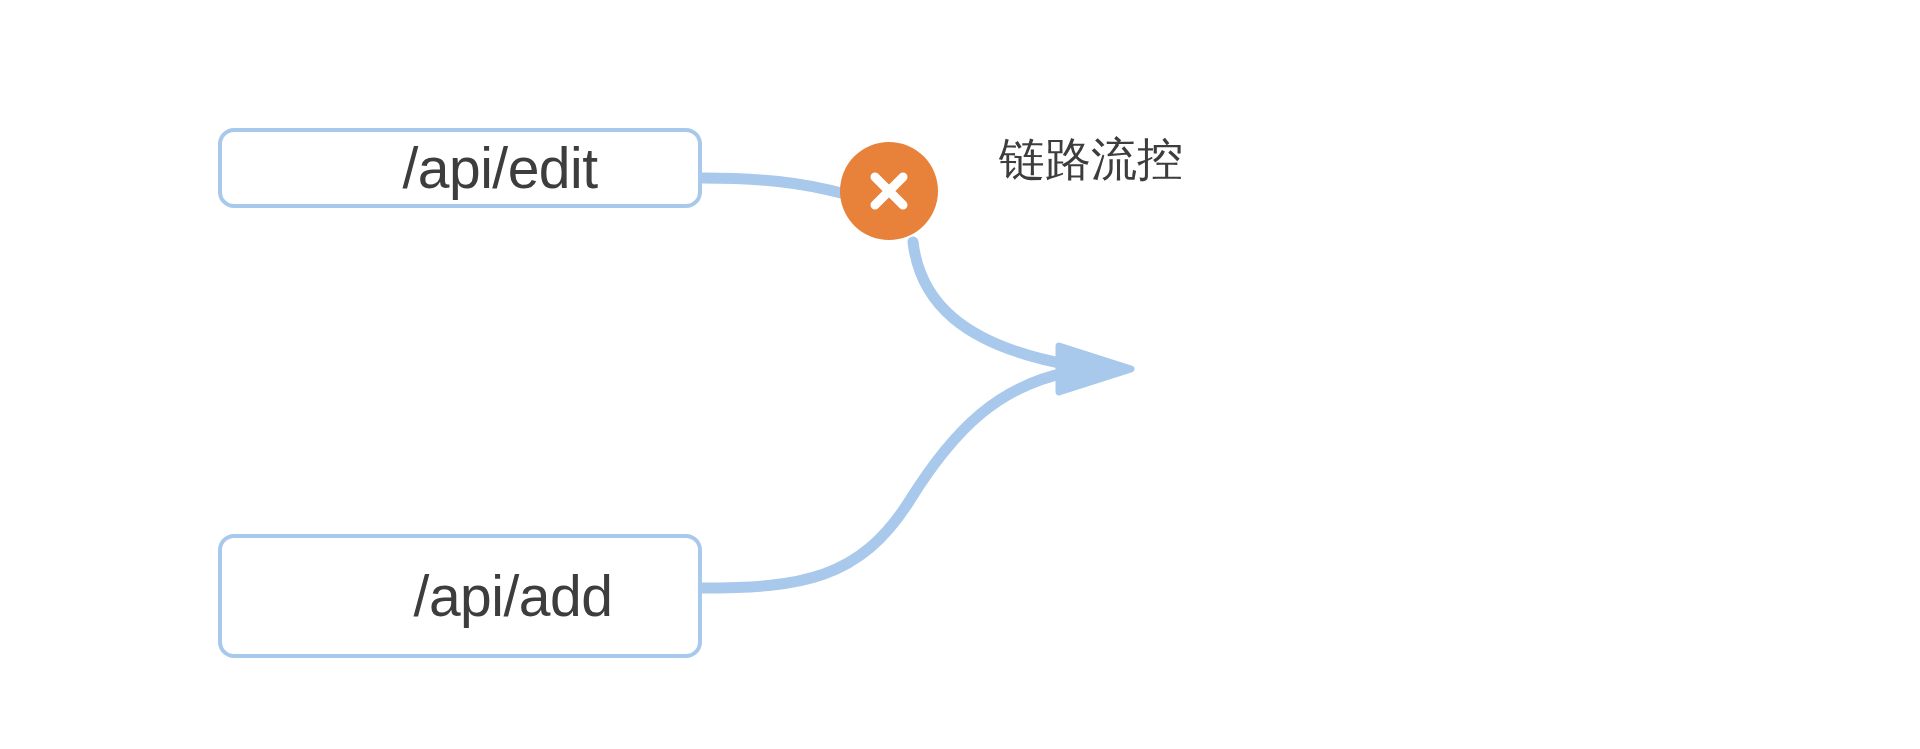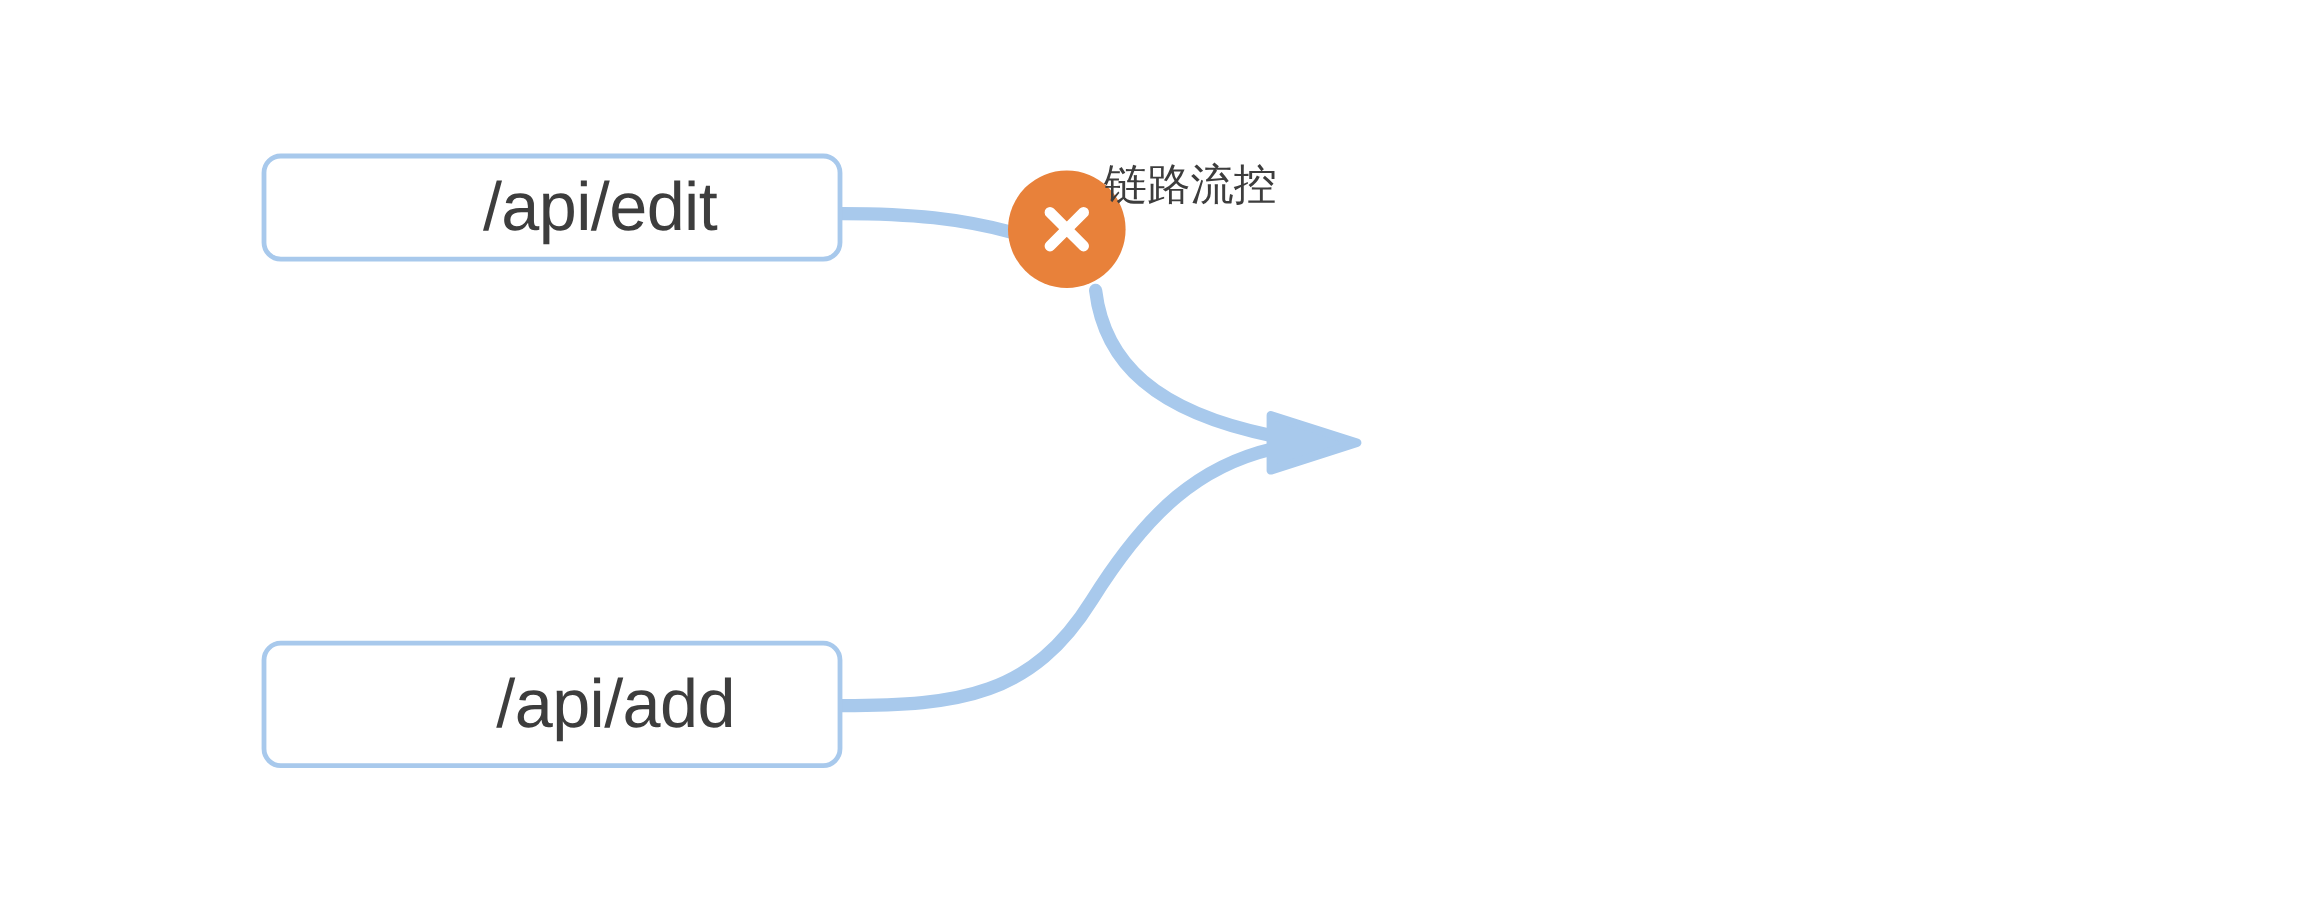--- a/index.html
+++ b/index.html
@@ -43,28 +43,28 @@
     font-size: 57px;
     font-weight: 400;
     letter-spacing: -0.5px;
     white-space: nowrap;
     line-height: 1;
   }
   #node-api-edit {
     left: 218px;
     top: 128px;
     width: 484px;
-    height: 90px;
+    height: 80px;
     padding-left: 80px;
   }
   #node-api-add {
     left: 218px;
     top: 534px;
     width: 484px;
-    height: 106px;
+    height: 124px;
     padding-left: 106px;
   }
   #node-resource-1 {
     left: 1137px;
     top: 312px;
     width: 558px;
     height: 112px;
   }
   #block-marker {
     position: absolute;
@@ -74,23 +74,23 @@
     height: 98px;
     border-radius: 50%;
     background: #e8813a;
     display: flex;
     align-items: center;
     justify-content: center;
   }
   #block-marker svg { display: block; }
   #block-label {
     position: absolute;
-    left: 920px;
+    left: 999px;
     top: 136px;
-    font-size: 36px;
+    font-size: 46px;
     color: #3d3d3d;
     line-height: 1;
     white-space: nowrap;
   }
 </style>
 </head>
 <body>
 
 <div id="canvas">
 

